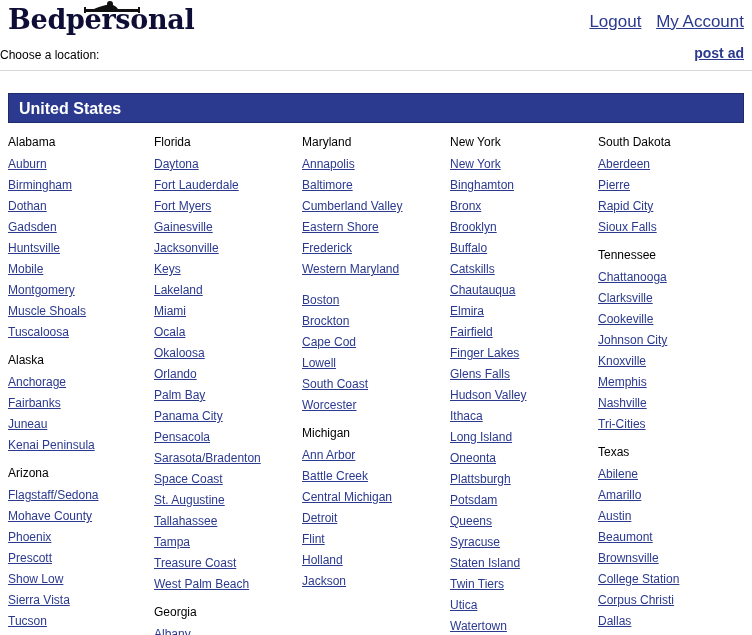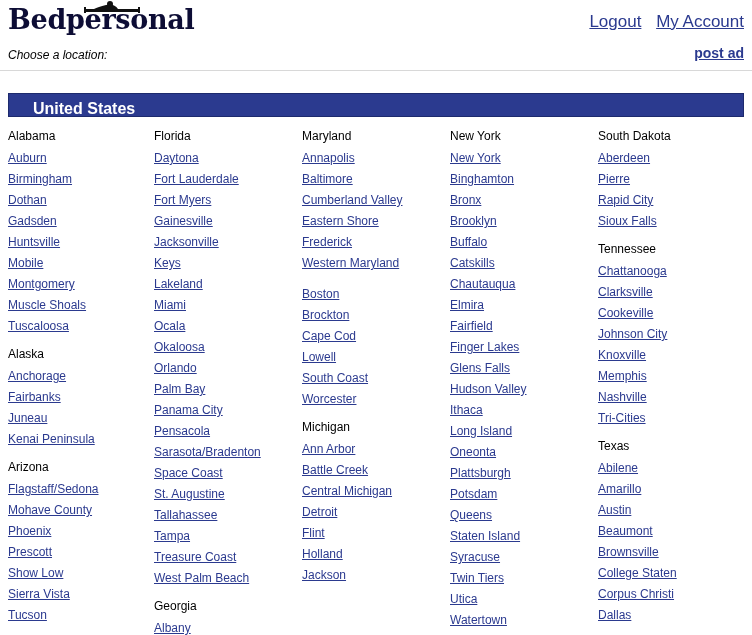--- a/index.html
+++ b/index.html
@@ -57,45 +57,44 @@
   }
 
   
   .choose-bar {
     position: relative;
     height: 26px;
     border-bottom: 1px solid #d8d8d8;
   }
   .choose-label {
     position: absolute;
-    left: 8px;
+    left: 0;
     top: 4px;
     font-size: 12px;
     color: #000;
-    font-style: italic;
   }
   .postad {
     position: absolute;
     right: 8px;
     top: 1px;
     font-size: 14px;
     font-weight: bold;
   }
 
   
   .country-band {
     margin: 22px 8px 0 8px;
-    height: 24px;
+    height: 30px;
     background: #2b3a8f;
     border: 1px solid #1d2a6d;
     color: #ffffff;
     font-size: 16px;
     font-weight: bold;
     line-height: 30px;
-    padding-left: 24px;
+    padding-left: 10px;
     box-sizing: border-box;
   }
 
   
   .columns {
     display: flex;
     margin: 12px 0 0 0;
     padding: 0 8px;
     box-sizing: border-box;
     align-items: flex-start;
@@ -263,22 +262,22 @@
       <div class="city"><a>Fairfield</a></div>
       <div class="city"><a>Finger Lakes</a></div>
       <div class="city"><a>Glens Falls</a></div>
       <div class="city"><a>Hudson Valley</a></div>
       <div class="city"><a>Ithaca</a></div>
       <div class="city"><a>Long Island</a></div>
       <div class="city"><a>Oneonta</a></div>
       <div class="city"><a>Plattsburgh</a></div>
       <div class="city"><a>Potsdam</a></div>
       <div class="city"><a>Queens</a></div>
+      <div class="city"><a>Syracuse</a></div>
       <div class="city"><a>Staten Island</a></div>
-      <div class="city"><a>Syracuse</a></div>
       <div class="city"><a>Twin Tiers</a></div>
       <div class="city"><a>Utica</a></div>
       <div class="city"><a>Watertown</a></div>
 
     </div>
   </div>
 
   <div class="col">
     <div class="state-block">
       <div class="state-name">South Dakota</div>
@@ -298,20 +297,20 @@
       <div class="city"><a>Nashville</a></div>
       <div class="city"><a>Tri-Cities</a></div>
     </div>
     <div class="state-block">
       <div class="state-name">Texas</div>
       <div class="city"><a>Abilene</a></div>
       <div class="city"><a>Amarillo</a></div>
       <div class="city"><a>Austin</a></div>
       <div class="city"><a>Beaumont</a></div>
       <div class="city"><a>Brownsville</a></div>
-      <div class="city"><a>College Staten</a></div>
+      <div class="city"><a>College Station</a></div>
       <div class="city"><a>Corpus Christi</a></div>
       <div class="city"><a>Dallas</a></div>
       <div class="city"></div>
     </div>
   </div>
 
 </div>
 
 </body></html>

